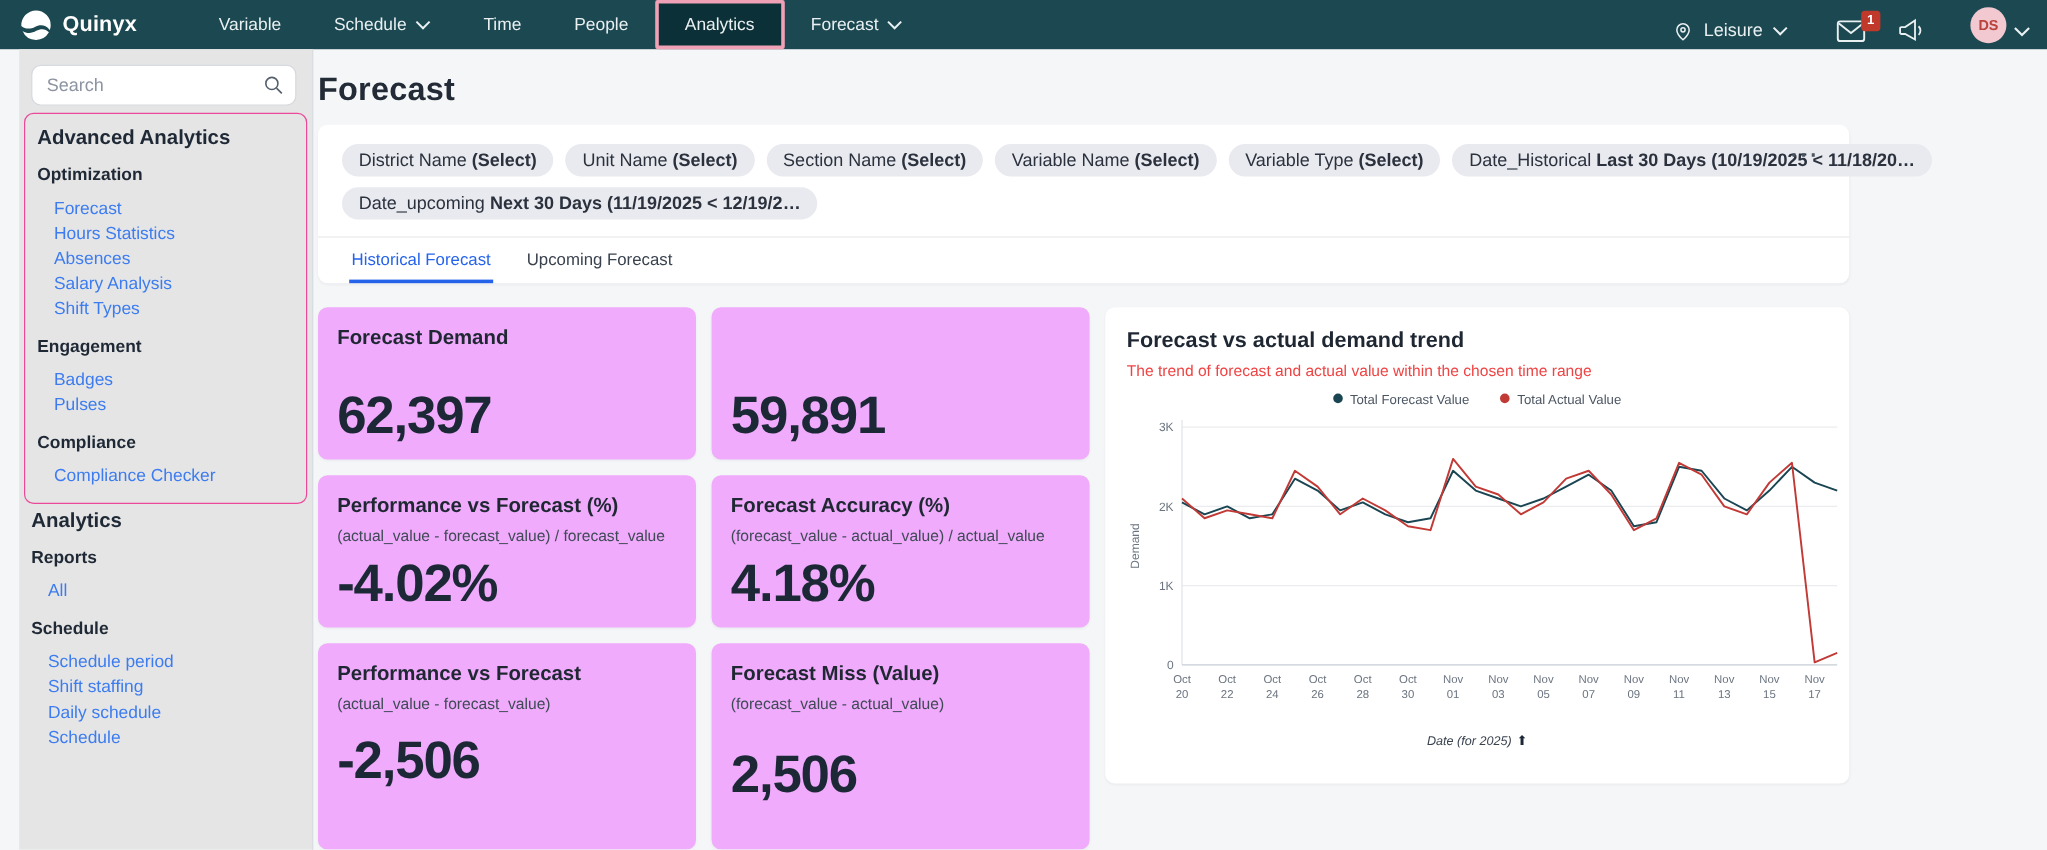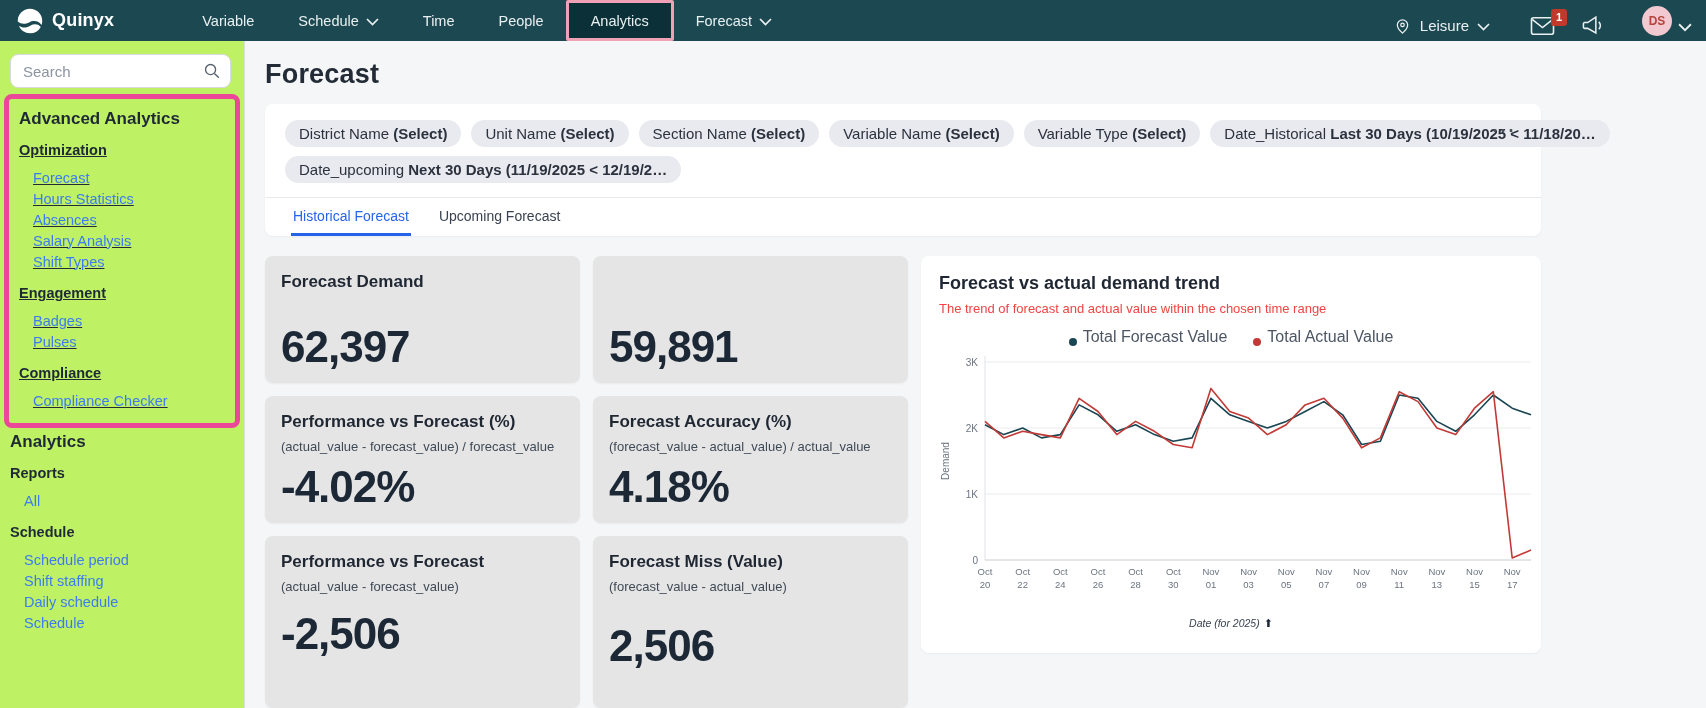--- a/index.html
+++ b/index.html
@@ -6,21 +6,21 @@
   html, body {
     width: 1706px; height: 708px; overflow: hidden;
     font-family: "Liberation Sans", "DejaVu Sans", sans-serif;
     background: #f5f6f8; color: #222b36;
   }
   
   .navbar {
     height: 41px; background: #1c4851; display: flex; align-items: center;
     color: #e9f0f1; padding: 0 14px 0 16px;
   }
-  .brand { display: flex; align-items: center; gap: 8px; margin-right: 66px; cursor: pointer; }
+  .brand { display: flex; align-items: center; gap: 8px; margin-right: 46px; cursor: pointer; }
   .brand-name { font-size: 18px; font-weight: 700; color: #ffffff; letter-spacing: .2px; }
   .nav-items { display: flex; align-items: stretch; height: 41px; }
   .nav-item {
     display: flex; align-items: center; gap: 7px; padding: 0 22px;
     font-size: 14.5px; color: #e9f0f1; cursor: pointer; white-space: nowrap;
   }
   .nav-item.active {
     background: #0c3038; border: 3px solid #f0a1b5; border-radius: 2px;
   }
   .chev { display: inline-block; }
@@ -32,37 +32,37 @@
     position: absolute; top: -7px; right: -12px; background: #c0392b; color: #fff;
     font-size: 11px; font-weight: 700; line-height: 1; padding: 3px 5px; border-radius: 3px;
   }
   .avatar {
     width: 30px; height: 30px; border-radius: 50%; background: #f2c9d1; color: #b8443c;
     font-size: 12px; font-weight: 700; display: flex; align-items: center; justify-content: center;
     margin: 0 6px 0 12px; cursor: pointer;
   }
   
   .sidebar {
-    position: absolute; top: 41px; left: 0; width: 245px; bottom: 0;
-    background: #bef264; border-right: 1px solid #d9dce1; overflow: hidden;
+    position: absolute; top: 41px; left: 16px; width: 245px; bottom: 0;
+    background: #e5e5e5; border-right: 1px solid #d9dce1; overflow: hidden;
   }
   .main { position: absolute; top: 41px; left: 246px; right: 0; bottom: 0; overflow: hidden; }
   .main-col { width: 1295px; padding: 14px 0 0 19px; }
   
   .search-wrap { position: relative; margin: 13px 13px 6px 10px; }
   .search-input {
     width: 100%; height: 34px; border: 1px solid #d6d9de; border-radius: 8px;
     background: #fff; padding: 0 36px 0 12px; font-size: 15px; color: #3a4450;
     font-family: "Liberation Sans", sans-serif; outline: none;
   }
   .search-input::placeholder { color: #8c94a1; }
   .search-icon { position: absolute; right: 10px; top: 8px; }
-  .pink-box { border: 5px solid #ec4899; border-radius: 8px; margin: 2px 4px 4px 4px; padding: 6px 4px 12px 6px; }
+  .pink-box { border: 1px solid #ec4899; border-radius: 8px; margin: 2px 4px 4px 4px; padding: 6px 4px 12px 6px; }
   .side-heading { font-size: 17px; font-weight: 700; color: #1f2936; margin: 4px 0 2px 4px; }
-  .side-sec { padding-left: 4px; text-decoration: underline; }
+  .side-sec { padding-left: 4px; }
   .group-title { font-size: 14.5px; font-weight: 700; color: #1f2936; margin: 13px 0 9px 0; }
   .side-link { font-size: 14.5px; color: #3c7cf0; padding: 2.5px 0 2.5px 14px; cursor: pointer; white-space: nowrap; }
   .outer-sec { padding: 0 10px; }
   
   .page-title { font-size: 27px; font-weight: 700; color: #222b36; margin: 4px 0 14px 0; letter-spacing: .2px; }
   
   .filter-panel { background: #fff; border-radius: 8px; box-shadow: 0 1px 2px rgba(25,35,50,.05); position: relative; }
   .chips-area { padding: 16px 20px 12px 20px; }
   .chip-row { display: flex; gap: 10px; margin-bottom: 9px; flex-wrap: nowrap; }
   .chip {
@@ -76,34 +76,34 @@
   }
   .tabs-row { border-top: 1px solid #e7e9ed; display: flex; gap: 26px; padding: 0 26px; }
   .tab { font-size: 14px; padding: 10px 2px 9px 2px; color: #39424e; cursor: pointer; border-bottom: 3px solid transparent; }
   .tab.active { color: #2563eb; border-bottom-color: #2563eb; }
   
   .cards-grid {
     display: grid; grid-template-columns: 315px 315px 1fr;
     grid-template-rows: 127px 127px 172px; gap: 13px 13px; margin-top: 20px;
   }
   .metric-card {
-    background: #e5e5e5; border-radius: 8px; box-shadow: 0 1px 2px rgba(25,35,50,.05);
+    background: #f0abfc; border-radius: 8px; box-shadow: 0 1px 2px rgba(25,35,50,.05);
     padding: 16px 16px 14px 16px; display: flex; flex-direction: column; overflow: hidden;
   }
   .metric-title { font-size: 17px; font-weight: 700; color: #1f2733; }
   .metric-formula { font-size: 13px; color: #3f4a56; margin-top: 7px; white-space: nowrap; }
   .metric-value { margin-top: auto; font-size: 44px; font-weight: 700; color: #1c2836; letter-spacing: -1px; line-height: 1; }
   .chart-card {
     grid-column: 3; grid-row: 1 / 4; background: #fff; border-radius: 8px;
     box-shadow: 0 1px 2px rgba(25,35,50,.05); padding: 17px 18px 8px 18px; height: 397px; overflow: hidden;
   }
   .chart-title { font-size: 18px; font-weight: 700; color: #1f2733; }
   .chart-subtitle { font-size: 13px; color: #ef4444; margin-top: 7px; }
   .legend-row { display: flex; justify-content: center; gap: 26px; margin: 12px 0 2px 0; }
-  .legend-item { display: flex; align-items: flex-end; gap: 6px; font-size: 16px; color: #4c5663; cursor: pointer; }
+  .legend-item { display: flex; align-items: flex-start; gap: 6px; font-size: 11px; color: #4c5663; cursor: pointer; }
   .legend-dot { width: 8px; height: 8px; border-radius: 50%; display: inline-block; }
   .xaxis-caption { text-align: center; font-size: 11px; color: #3a434f; margin-top: 1px; }
   .xaxis-caption .cap-text { font-style: italic; font-size: 10.5px; }
   .sort-icon { font-style: normal; font-size: 11px; color: #1c2836; cursor: pointer; margin-left: 4px; }
 </style>
 </head>
 <body>
 
 <div class="navbar">
   <div class="brand">

